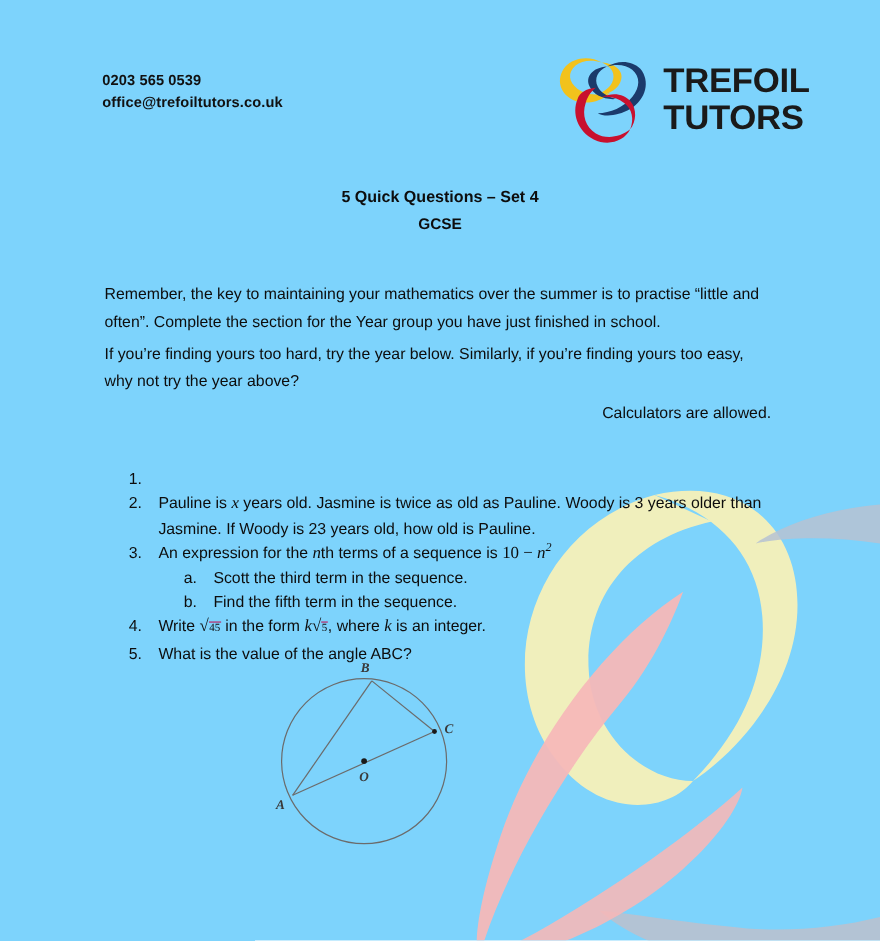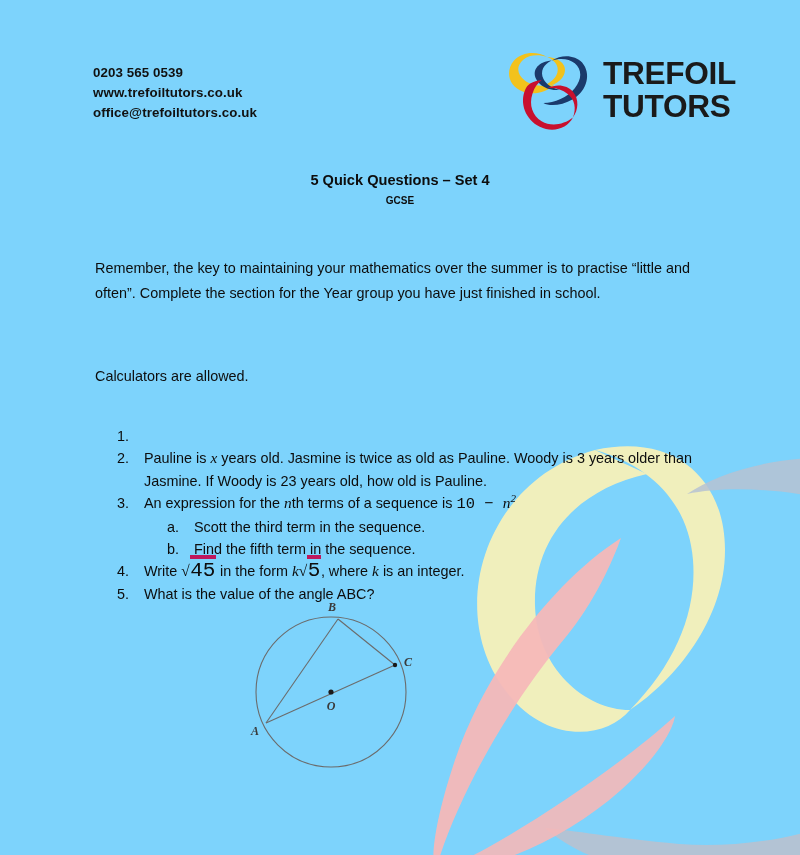--- a/index.html
+++ b/index.html
@@ -78,39 +78,39 @@
     font-weight: bold;
     color: #0d0d0d;
     z-index: 2;
   }
   .doc-subtitle {
     position: absolute;
     left: 0;
     top: 195px;
     width: 800px;
     text-align: center;
-    font-size: 10px;
+    font-size: 14px;
     font-weight: bold;
     color: #0d0d0d;
     z-index: 2;
   }
 
   
   .intro {
     position: absolute;
     left: 95px;
     width: 606px;
     font-size: 14.4px;
     line-height: 25px;
     color: #0d0d0d;
     z-index: 2;
   }
   #intro-1 { top: 256px; }
   #intro-2 { top: 310px; }
-  #intro-3 { top: 364px; }
+  #intro-3 { top: 364px; text-align: right; }
 
   
   .qlist {
     position: absolute;
     left: 0;
     top: 425px;
     width: 800px;
     z-index: 2;
   }
   .qrow {
@@ -135,42 +135,42 @@
   }
   .qrow.sub .qnum { flex: 0 0 27px; }
 
   
   .mi {
     font-family: "Liberation Serif", serif;
     font-style: italic;
     font-size: 15.4px;
   }
   .mn {
-    font-family: Liberation Mono, monospace;
+    font-family: Liberation Serif, serif;
     font-style: normal;
     font-size: 15.4px;
   }
   .sup {
     font-family: "Liberation Serif", serif;
     font-style: italic;
     font-size: 11px;
     vertical-align: super;
     line-height: 0;
   }
   .radical {
     font-family: "Liberation Serif", serif;
     font-style: normal;
     font-size: 15.4px;
     white-space: nowrap;
   }
   .radicand {
-    font-family: Liberation Mono, monospace;
+    font-family: Liberation Serif, serif;
     font-style: normal;
-    font-size: 21px;
-    border-top: 4px solid #be185d;
+    font-size: 10px;
+    border-top: 1px solid #be185d;
     padding: 0 0.5px;
   }
 
   
   #diagram {
     position: absolute;
     left: 238px;
     top: 592px;
     width: 200px;
     height: 195px;
@@ -215,21 +215,20 @@
              C 420 420, 330 440, 254 434 C 190 428, 146 420, 120 418 Z" fill="#B6C2D2" opacity="0.95"></path>
 
     <path d="M 196 128 C 130 170, 60 260, 30 350 C 8 416, 6 450, 10 462
              C 30 392, 80 300, 140 228 C 170 192, 188 150, 196 128 Z" fill="#F5B8B8" opacity="0.95"></path>
     <path d="M 10 462 C 60 464, 140 430, 196 380 C 232 348, 248 320, 250 306
              C 206 346, 130 400, 62 438 C 36 452, 18 460, 10 462 Z" fill="#F5B8B8" opacity="0.9"></path>
   </svg>
 
   <div class="contact-block">
     <div class="contact-line">0203 565 0539</div>
-    <div class="contact-line">www.trefoiltutors.co.uk</div>
     <div class="contact-line">office@trefoiltutors.co.uk</div>
   </div>
 
   <div class="logo-block">
     <svg class="logo-mark" viewBox="0 0 100 100">
 
       <path d="M 12 18 C 2 30, 6 46, 22 52 C 34 56, 48 52, 56 44
                C 46 47, 32 46, 24 40 C 15 33, 14 24, 22 17
                C 28 12, 38 11, 48 14 C 36 7, 20 9, 12 18 Z" fill="#F2C21C"></path>
       <path d="M 48 14 C 58 18, 62 26, 58 34 C 55 40, 48 44, 40 47
@@ -250,20 +249,21 @@
     <div class="logo-words">
       <div>TREFOIL</div>
       <div>TUTORS</div>
     </div>
   </div>
 
   <div class="doc-title">5 Quick Questions – Set 4</div>
   <div class="doc-subtitle">GCSE</div>
 
   <div class="intro" id="intro-1">Remember, the key to maintaining your mathematics over the summer is to practise “little and often”. Complete the section for the Year group you have just finished in school.</div>
+  <div class="intro" id="intro-2">If you’re finding yours too hard, try the year below. Similarly, if you’re finding yours too easy, why not try the year above?</div>
   <div class="intro" id="intro-3">Calculators are allowed.</div>
 
   <div class="qlist">
 
     <div class="qrow">
       <span class="qnum">1.</span>
     </div>
 
     <div class="qrow">
       <span class="qnum">2.</span>

